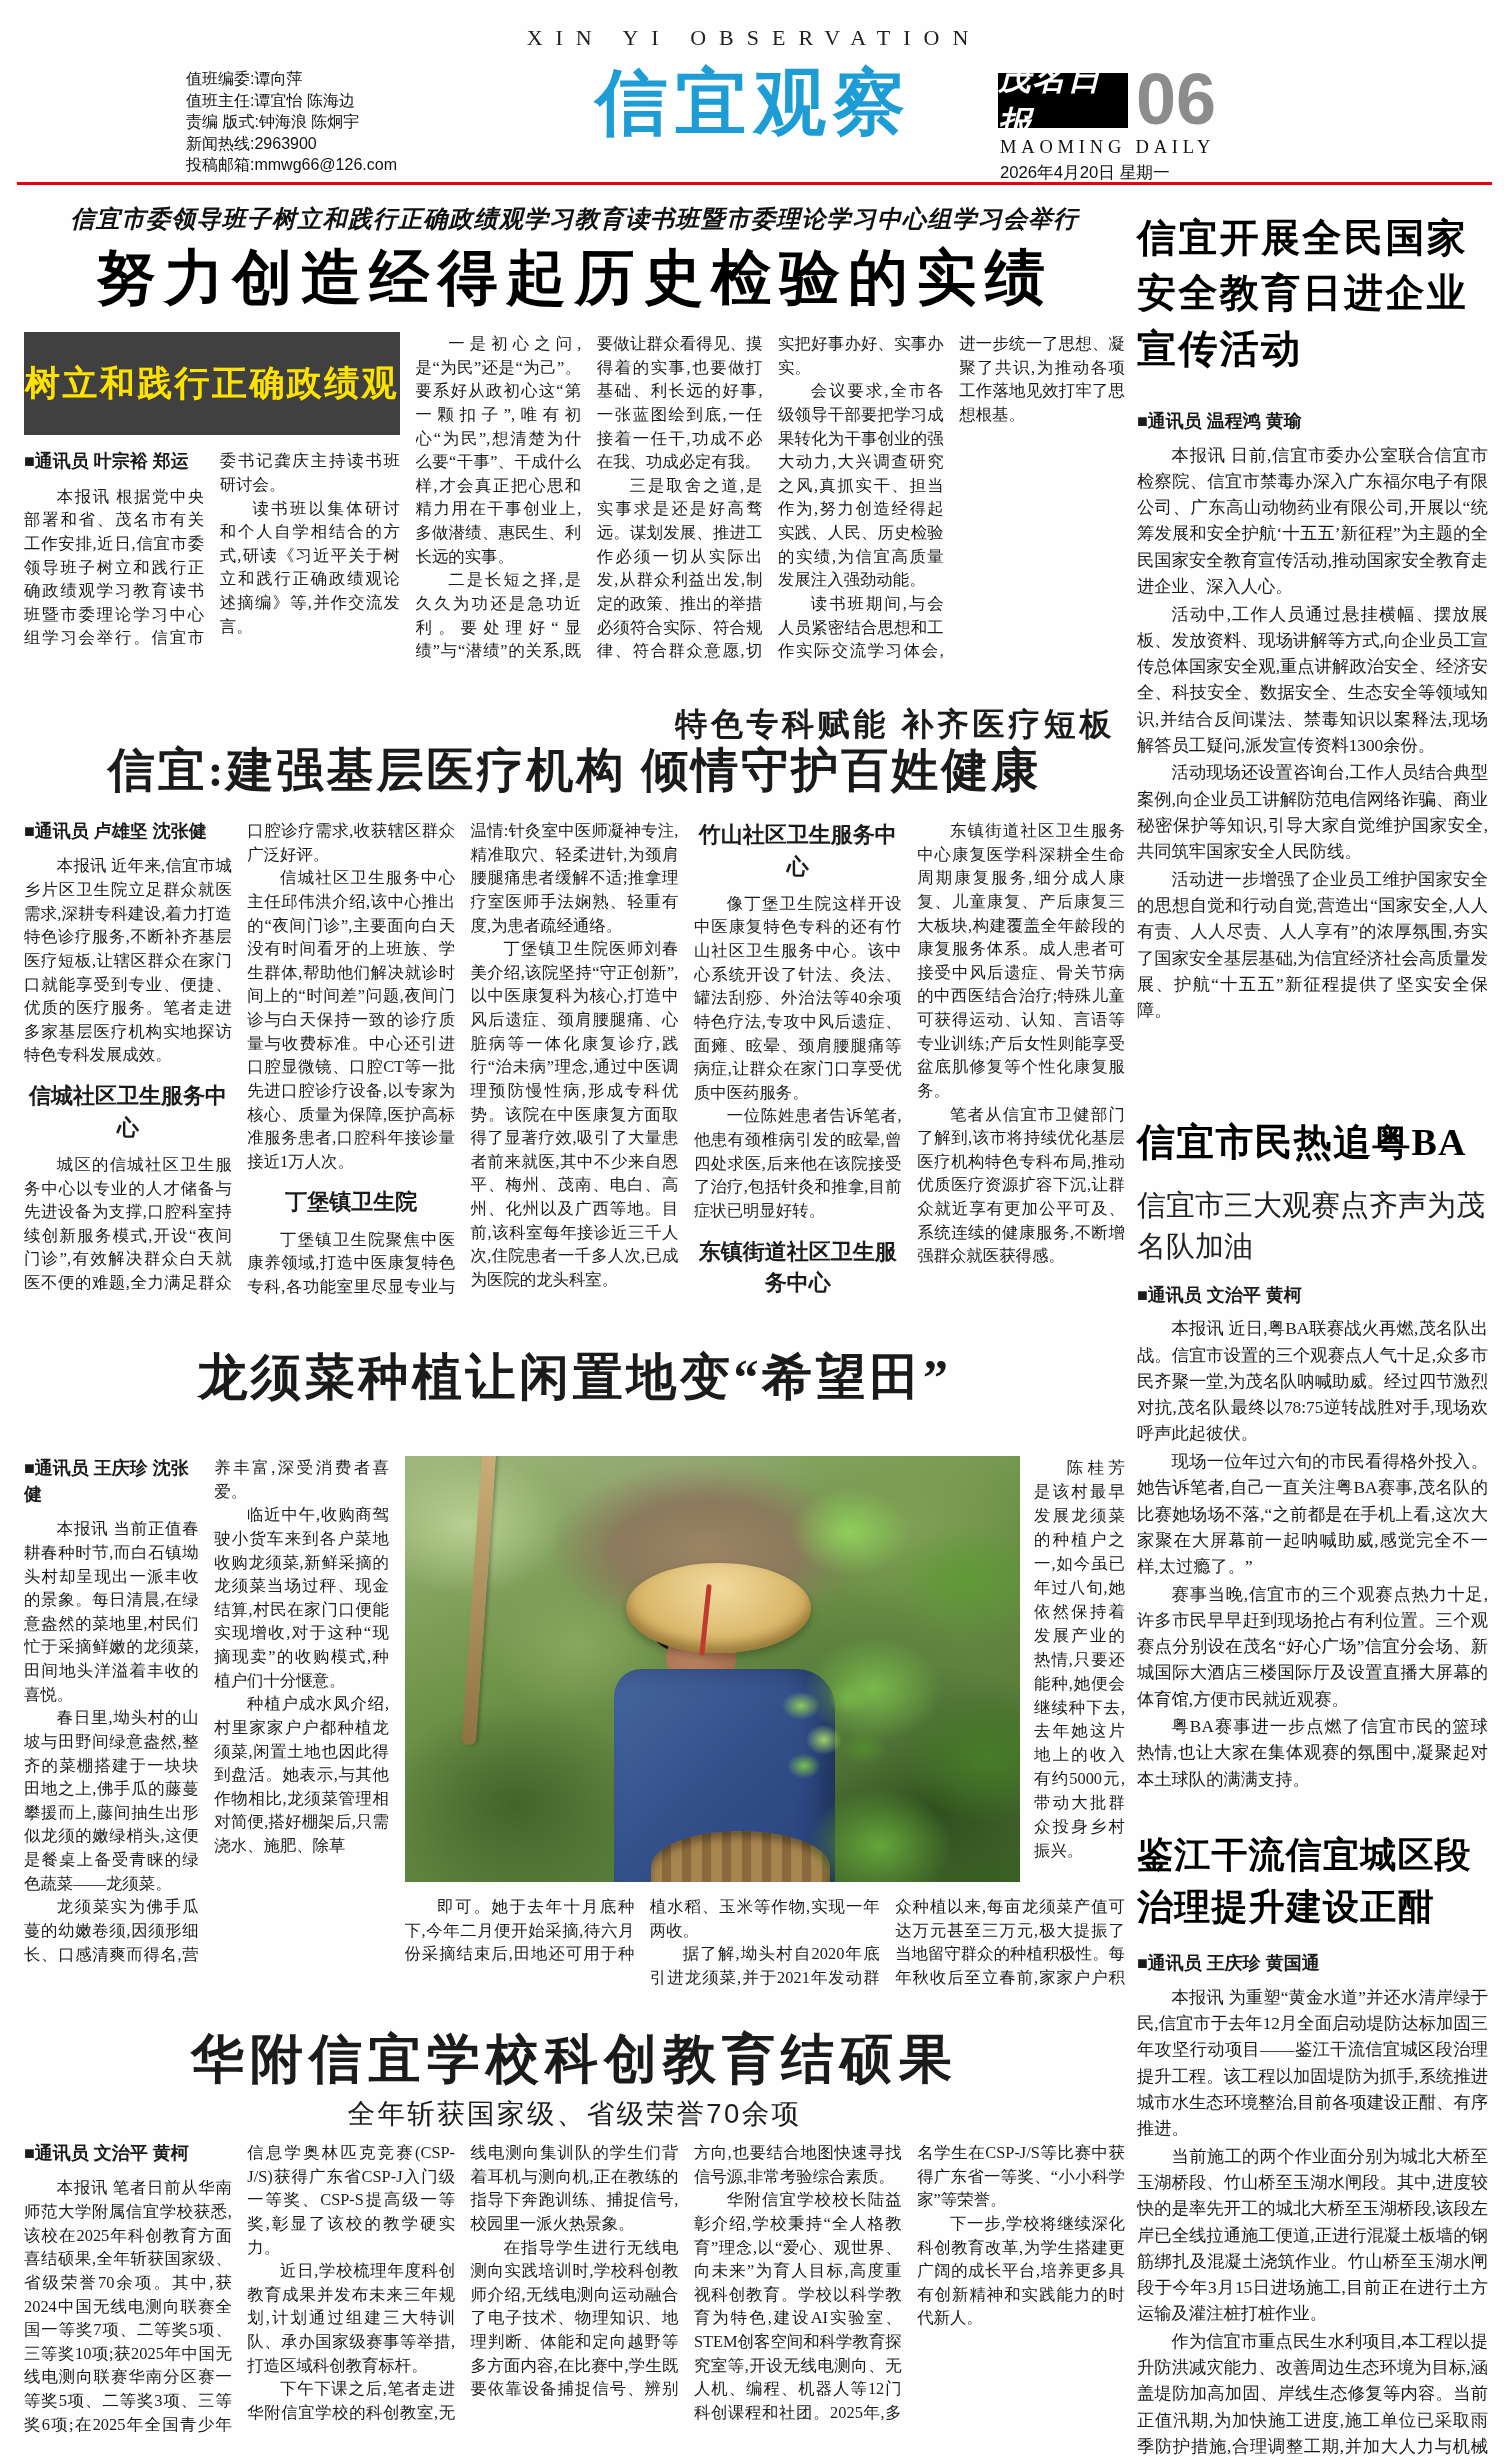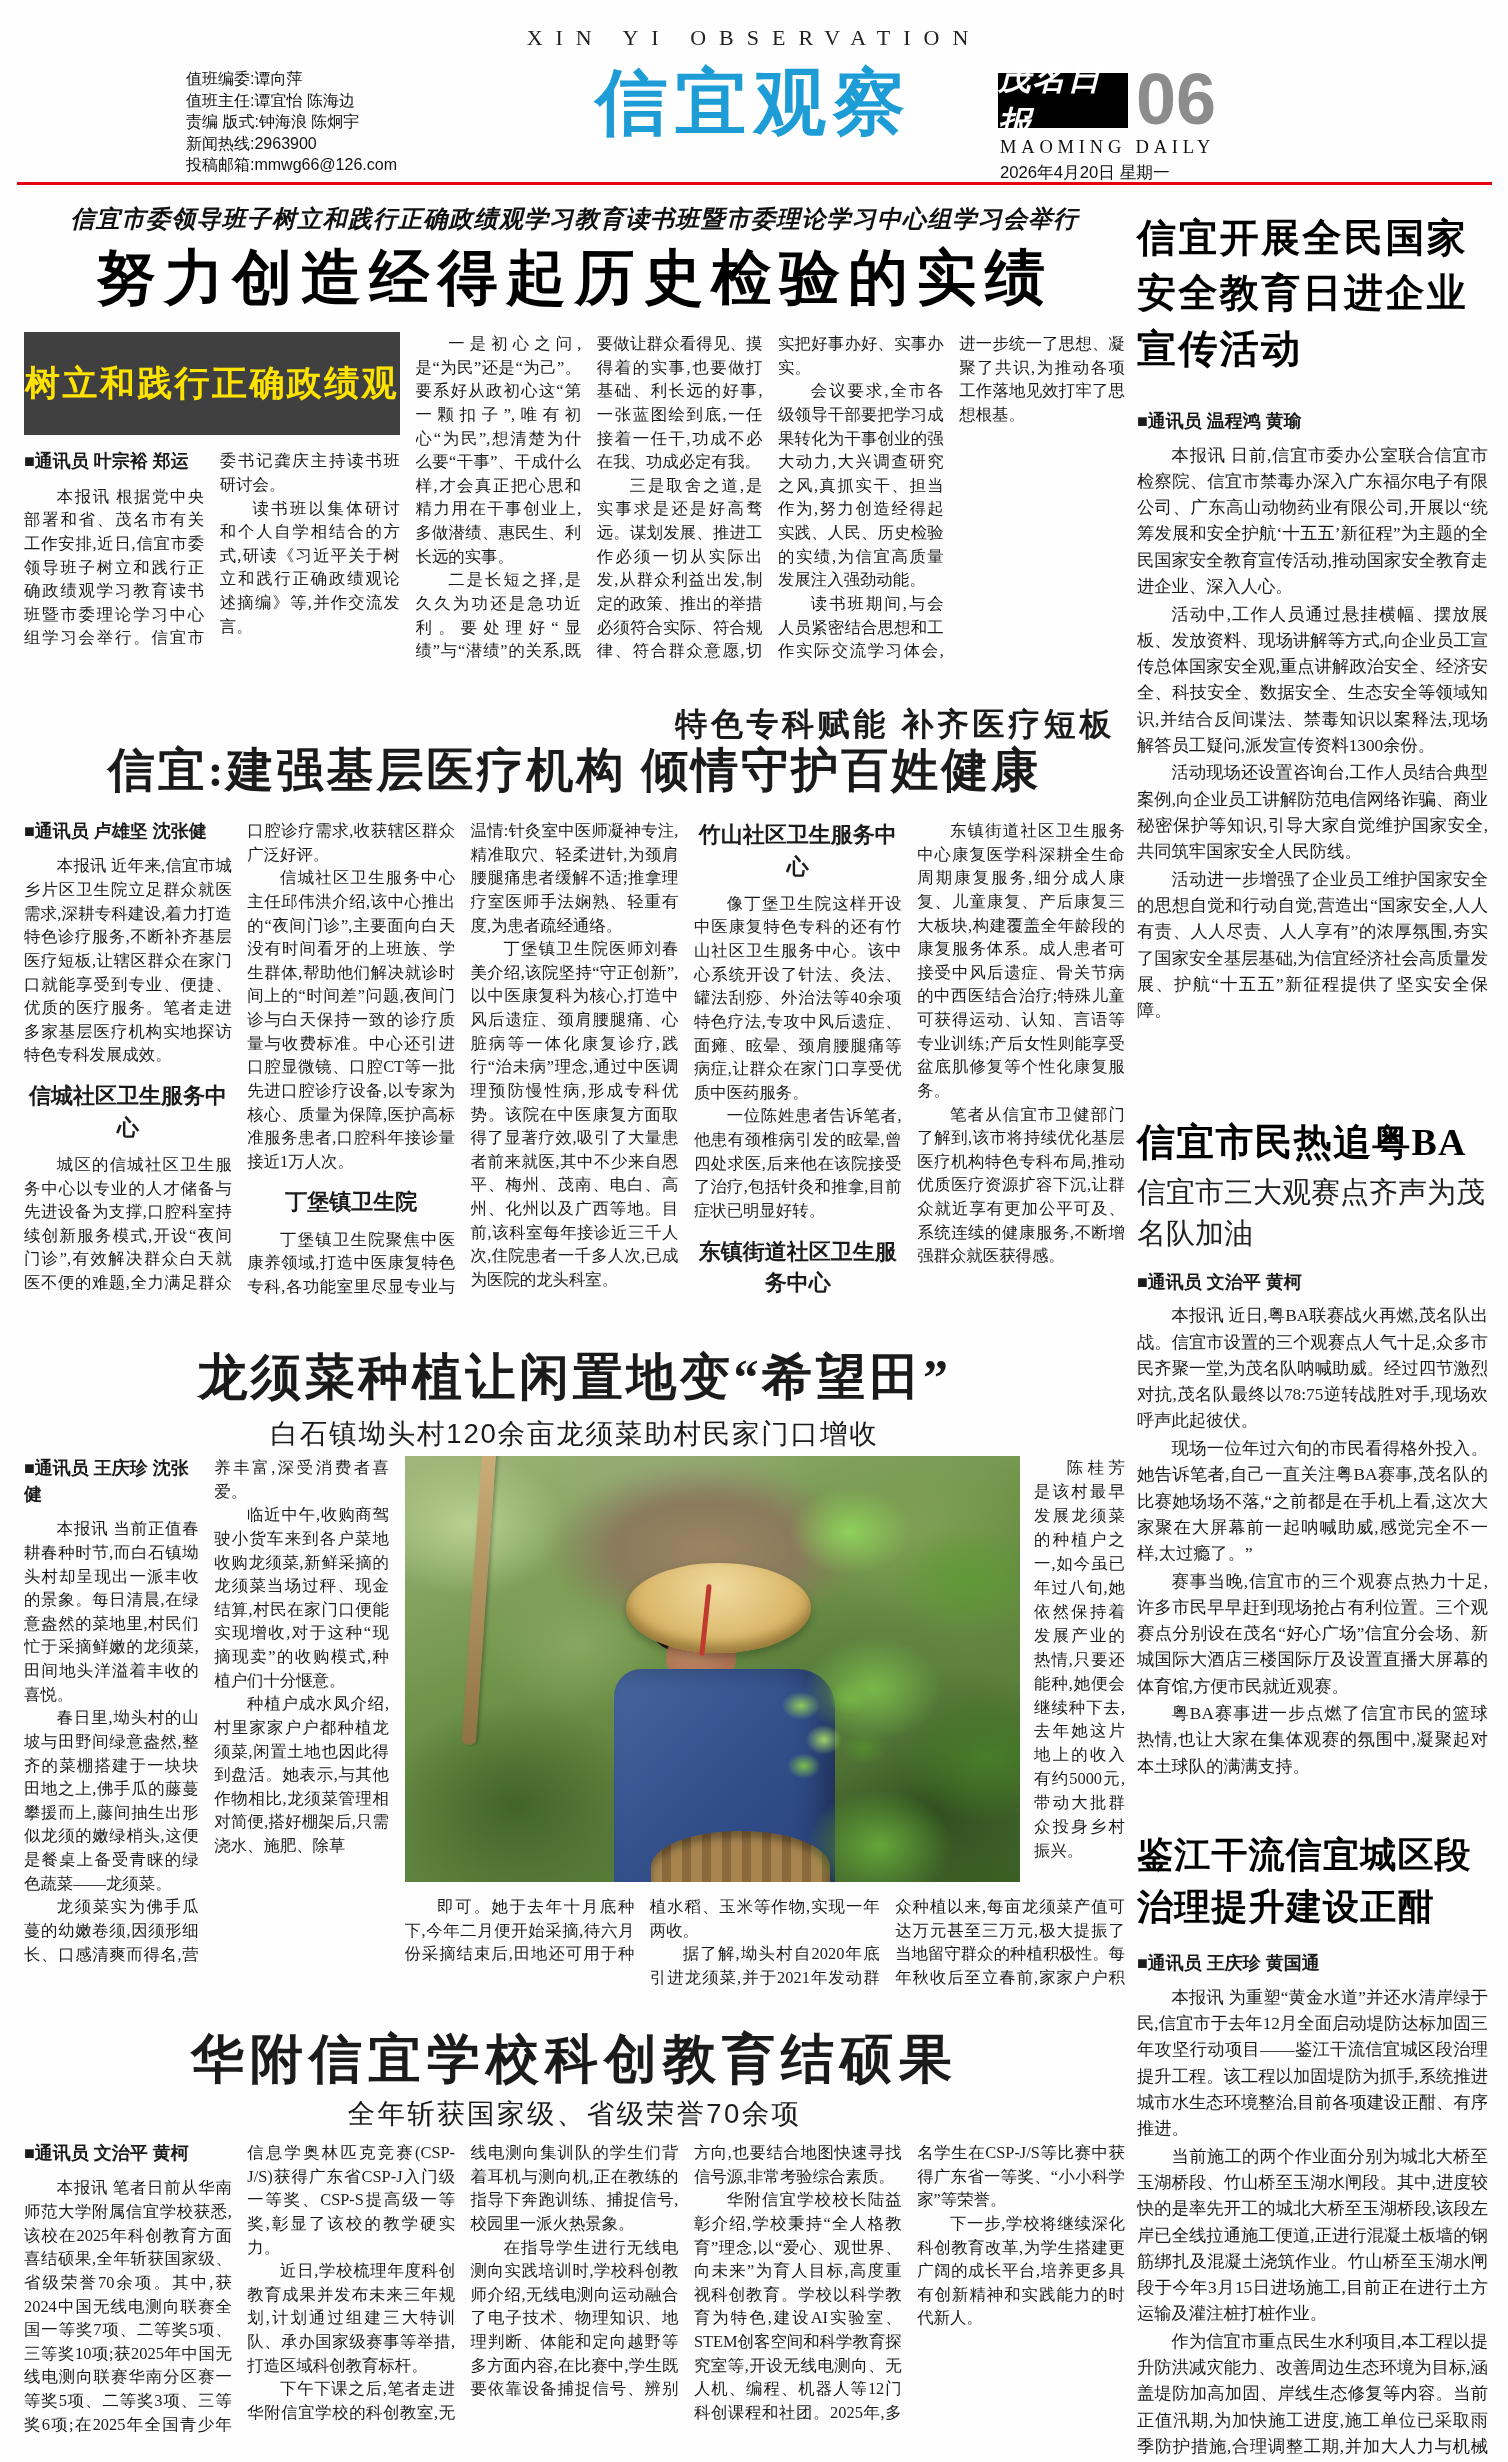--- a/index.html
+++ b/index.html
@@ -130,21 +130,21 @@
   .a7-body { position:absolute; top:2141px; left:24px; width:1101px; height:306px;
     column-count:5; column-gap:15.5px; }
 
   
   .rc { position:absolute; left:1137px; width:351px; }
   .rc-a2 { top:210px; height:883px; }
   .rc-a4 { top:1117px; height:692px; }
   .rc-a6 { top:1829px; height:625px; }
   .rc-headline { font-weight:900; color:#000; }
   .a2-headline { font-size:39px; line-height:1.42; letter-spacing:2.4px; margin-bottom:33px; }
-  .a4-headline { font-size:38px; letter-spacing:1.2px; margin-bottom:4px; }
+  .a4-headline { font-size:38px; letter-spacing:1.2px; margin-bottom:17px; }
   .a4-subhead  { font-size:29px; font-weight:500; line-height:1.42; color:#222; margin-bottom:15.5px;
     font-family:"Liberation Sans",sans-serif; }
   .a6-headline { font-size:36px; line-height:1.45; letter-spacing:1.2px; margin-bottom:18px; }
   .rc-body .para { margin-bottom:1.2px; }
 </style>
 </head>
 <body>
 
 <div class="page">
 
@@ -202,21 +202,20 @@
         <h3 class="sec-head">竹山社区卫生服务中心</h3>
         <p class="para">像丁堡卫生院这样开设中医康复特色专科的还有竹山社区卫生服务中心。该中心系统开设了针法、灸法、罐法刮痧、外治法等40余项特色疗法,专攻中风后遗症、面瘫、眩晕、颈肩腰腿痛等病症,让群众在家门口享受优质中医药服务。</p>
         <p class="para">一位陈姓患者告诉笔者,他患有颈椎病引发的眩晕,曾四处求医,后来他在该院接受了治疗,包括针灸和推拿,目前症状已明显好转。</p>
         <h3 class="sec-head">东镇街道社区卫生服务中心</h3>
         <p class="para">东镇街道社区卫生服务中心康复医学科深耕全生命周期康复服务,细分成人康复、儿童康复、产后康复三大板块,构建覆盖全年龄段的康复服务体系。成人患者可接受中风后遗症、骨关节病的中西医结合治疗;特殊儿童可获得运动、认知、言语等专业训练;产后女性则能享受盆底肌修复等个性化康复服务。</p>
         <p class="para">笔者从信宜市卫健部门了解到,该市将持续优化基层医疗机构特色专科布局,推动优质医疗资源扩容下沉,让群众就近享有更加公平可及、系统连续的健康服务,不断增强群众就医获得感。</p>
       </div>
   </div>
 
   <div class="a5-headline">龙须菜种植让闲置地变“希望田”</div>
-  <div class="a5-subhead">白石镇坳头村120余亩龙须菜助村民家门口增收</div>
   <div class="a5-body">
     <div class="a5-left bodytext">
       <div class="byline">■通讯员 王庆珍 沈张健</div>
       <div>
           <p class="para">本报讯 当前正值春耕春种时节,而白石镇坳头村却呈现出一派丰收的景象。每日清晨,在绿意盎然的菜地里,村民们忙于采摘鲜嫩的龙须菜,田间地头洋溢着丰收的喜悦。</p>
           <p class="para">春日里,坳头村的山坡与田野间绿意盎然,整齐的菜棚搭建于一块块田地之上,佛手瓜的藤蔓攀援而上,藤间抽生出形似龙须的嫩绿梢头,这便是餐桌上备受青睐的绿色蔬菜——龙须菜。</p>
           <p class="para">龙须菜实为佛手瓜蔓的幼嫩卷须,因须形细长、口感清爽而得名,营养丰富,深受消费者喜爱。</p>
           <p class="para">临近中午,收购商驾驶小货车来到各户菜地收购龙须菜,新鲜采摘的龙须菜当场过秤、现金结算,村民在家门口便能实现增收,对于这种“现摘现卖”的收购模式,种植户们十分惬意。</p>
           <p class="para">种植户成水凤介绍,村里家家户户都种植龙须菜,闲置土地也因此得到盘活。她表示,与其他作物相比,龙须菜管理相对简便,搭好棚架后,只需浇水、施肥、除草</p>
         </div>

